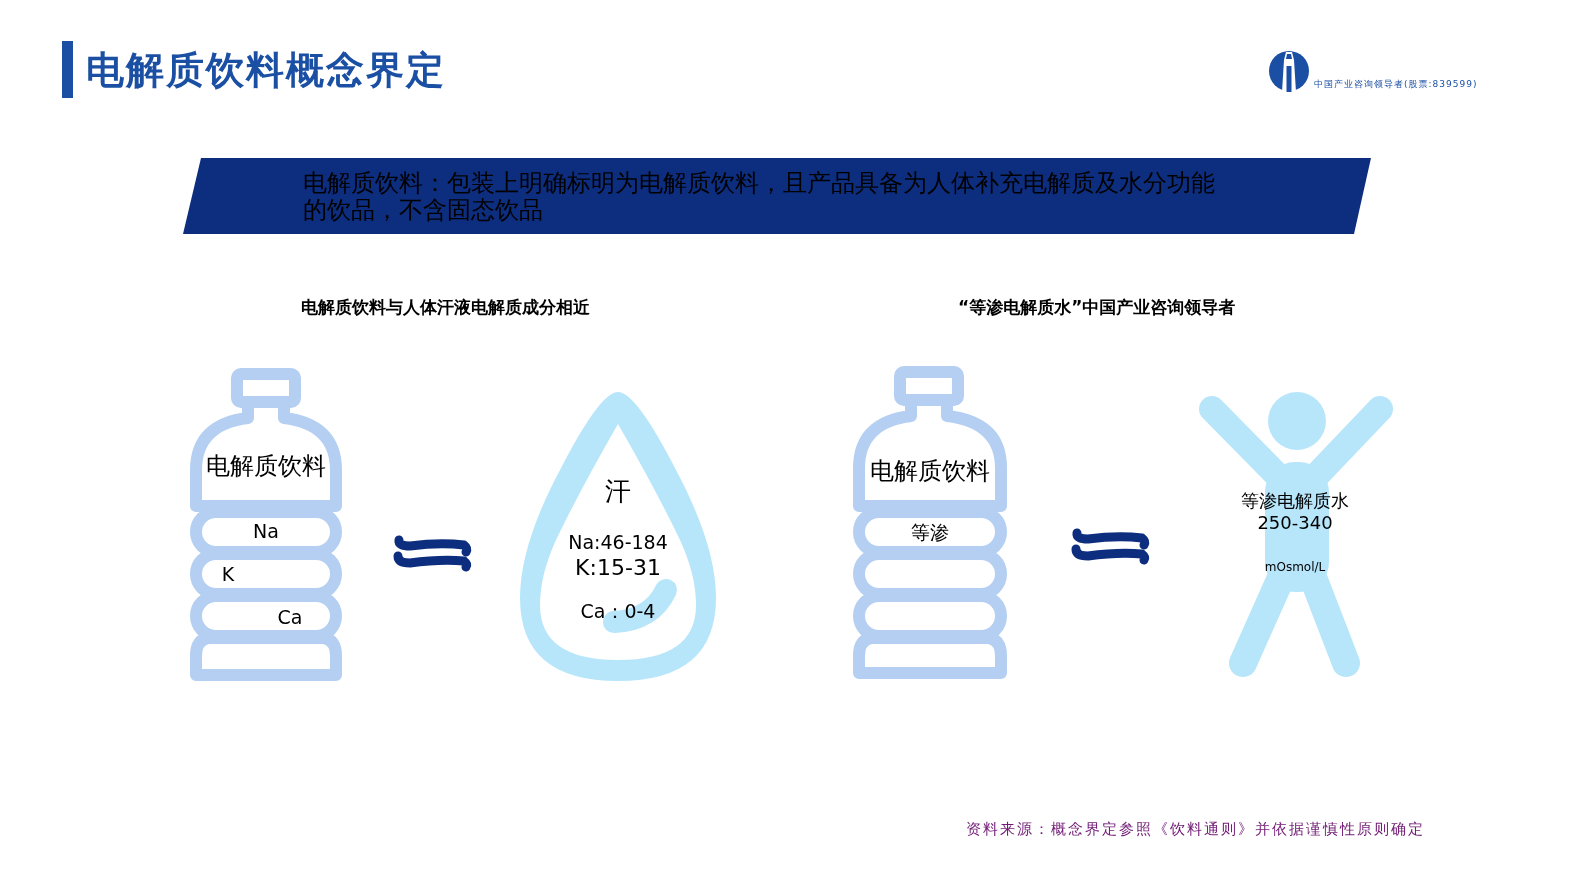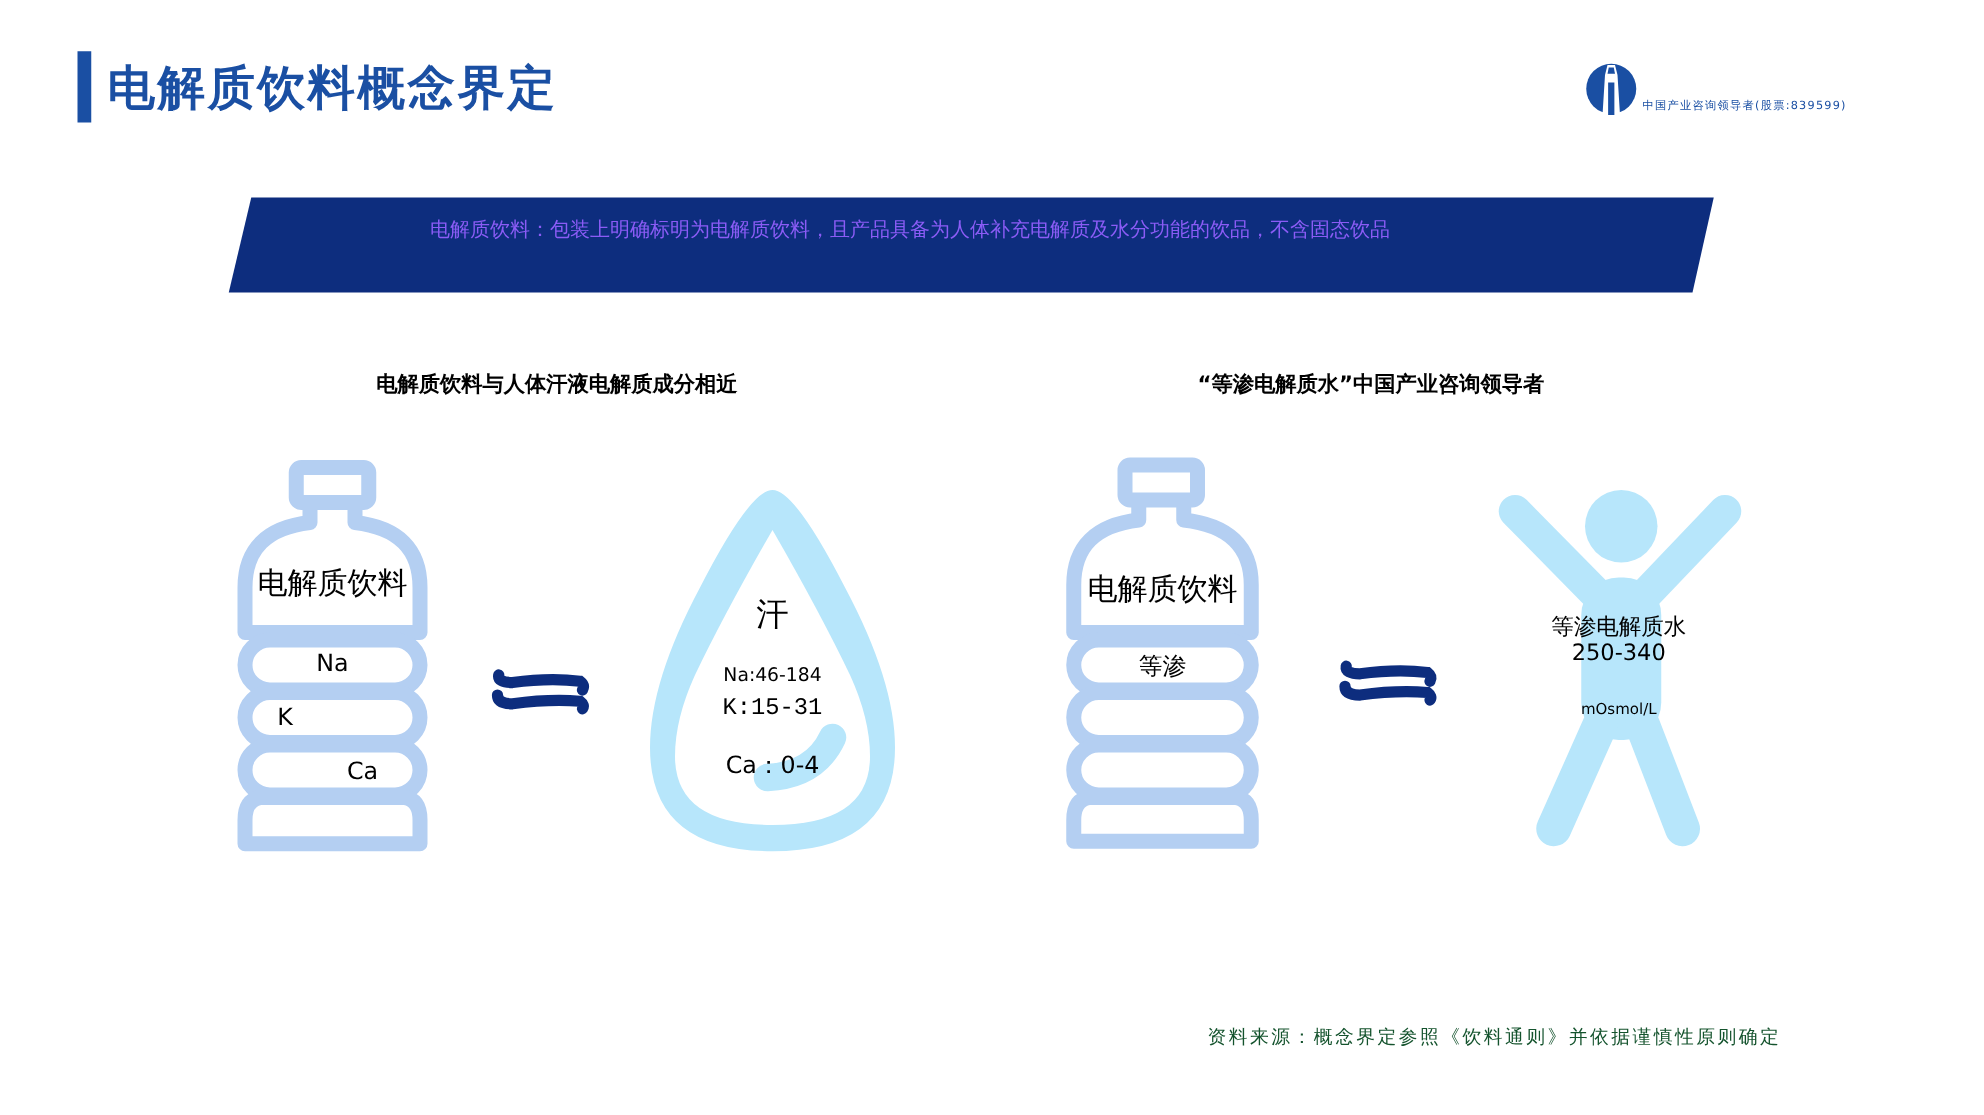--- a/index.html
+++ b/index.html
@@ -5,25 +5,25 @@
   html, body { margin:0; padding:0; }
   body { width:1587px; height:892px; background:#ffffff; position:relative; overflow:hidden;
          font-family:"DejaVu Sans","Liberation Sans",sans-serif; color:#000; }
   .title-bar { position:absolute; left:62px; top:41px; width:11px; height:57px; background:#1a4fa3; }
   .page-title { position:absolute; left:86px; top:42px; font-size:38px; font-weight:bold; color:#1a4fa3; letter-spacing:2px; line-height:56px;text-align:center; }
   .logo { position:absolute; left:1268px; top:46px; width:245px; height:50px; }
   .logo-icon { position:absolute; left:0; top:2px; width:42px; height:44px; }
   .logo-name { position:absolute; left:44px; top:0px; font-size:27px; font-weight:bold; color:#1a4fa3; line-height:34px; letter-spacing:0px; }
   .logo-sub { position:absolute; left:46px; top:32px; font-size:9px; color:#1a4fa3; letter-spacing:1px; white-space:nowrap; }
   .banner { position:absolute; left:0; top:0; }
-  .banner-text { position:absolute; left:303px; top:170px; width:930px; font-size:16px; color:#8b5cf6; line-height:27px;margin-left:41px; }
+  .banner-text { position:absolute; left:303px; top:170px; width:930px; font-size:24px; color:#000000; line-height:27px; }
   .sub-heading { position:absolute; font-size:17px; font-weight:bold; color:#000; white-space:nowrap; }
   .fig { position:absolute; left:0; top:0; }
   .fig-text { position:absolute; text-align:center; white-space:nowrap; color:#000; }
-  .source { position:absolute; left:966px; top:820px; font-size:15px; color:#14532d; letter-spacing:2px; white-space:nowrap; }
+  .source { position:absolute; left:966px; top:820px; font-size:15px; color:#701a75; letter-spacing:2px; white-space:nowrap; }
 </style>
 </head>
 <body>
 
 <div class="title-bar"></div>
 <div class="page-title">电解质饮料概念界定</div>
 
 <div class="logo">
   <svg class="logo-icon" viewBox="0 0 42 44">
     <circle cx="21" cy="23" r="20" fill="#1a4fa3"></circle>
@@ -87,22 +87,22 @@
     <line x1="1314" y1="580" x2="1346" y2="663" stroke-width="28"></line>
   </g>
 </svg>
 
 <div class="fig-text" style="left:196px; top:450px; width:140px; font-size:24px;">电解质饮料</div>
 <div class="fig-text" style="left:236px; top:520px; width:60px; font-size:19px;">Na</div>
 <div class="fig-text" style="left:210px; top:563px; width:36px; font-size:19px;">K</div>
 <div class="fig-text" style="left:266px; top:606px; width:48px; font-size:19px;">Ca</div>
 
 <div class="fig-text" style="left:578px; top:474px; width:80px; font-size:26px;">汗</div>
-<div class="fig-text" style="left:548px; top:531px; width:140px; font-size:15px;">Na:46-184</div>
-<div class="fig-text" style="left:548px; top:555px; width:140px; font-size:19px;font-family:Liberation Mono, monospace;">K:15-31</div>
+<div class="fig-text" style="left:548px; top:531px; width:140px; font-size:19px;">Na:46-184</div>
+<div class="fig-text" style="left:548px; top:555px; width:140px; font-size:22px;">K:15-31</div>
 <div class="fig-text" style="left:548px; top:579px; width:140px; font-size:19px;margin-top:20px;">Ca：0-4</div>
 
 <div class="fig-text" style="left:859px; top:455px; width:142px; font-size:24px;">电解质饮料</div>
 <div class="fig-text" style="left:889px; top:520px; width:82px; font-size:19px;">等渗</div>
 
 <div class="fig-text" style="left:1205px; top:489px; width:180px; font-size:18px;">等渗电解质水</div>
 <div class="fig-text" style="left:1205px; top:512px; width:180px; font-size:18px;">250-340</div>
 <div class="fig-text" style="left:1205px; top:560px; width:180px; font-size:12px;">mOsmol/L</div>
 
 <div class="source">资料来源：概念界定参照《饮料通则》并依据谨慎性原则确定</div>

